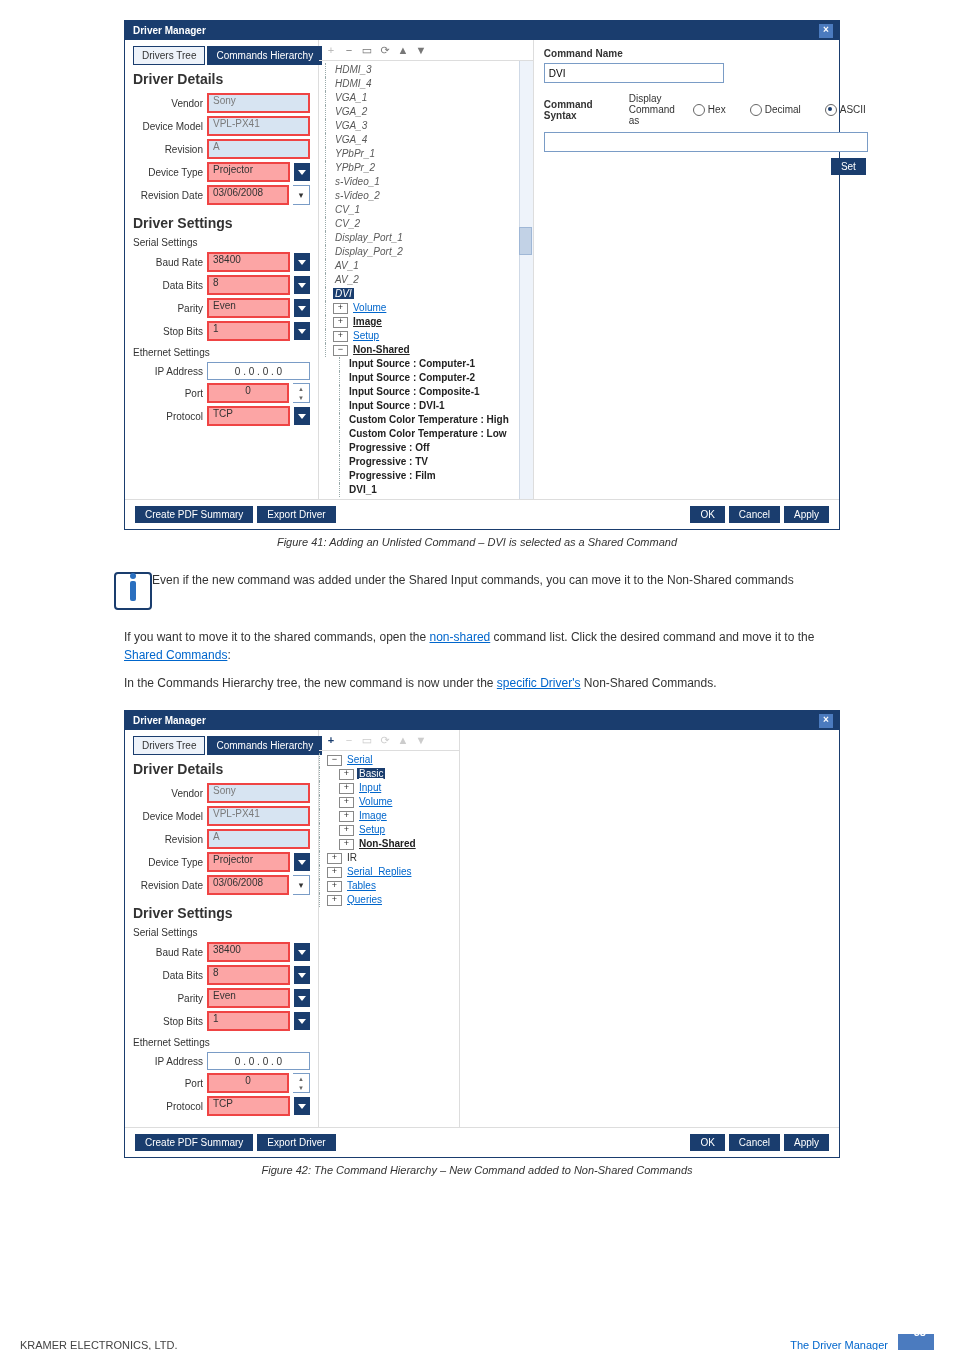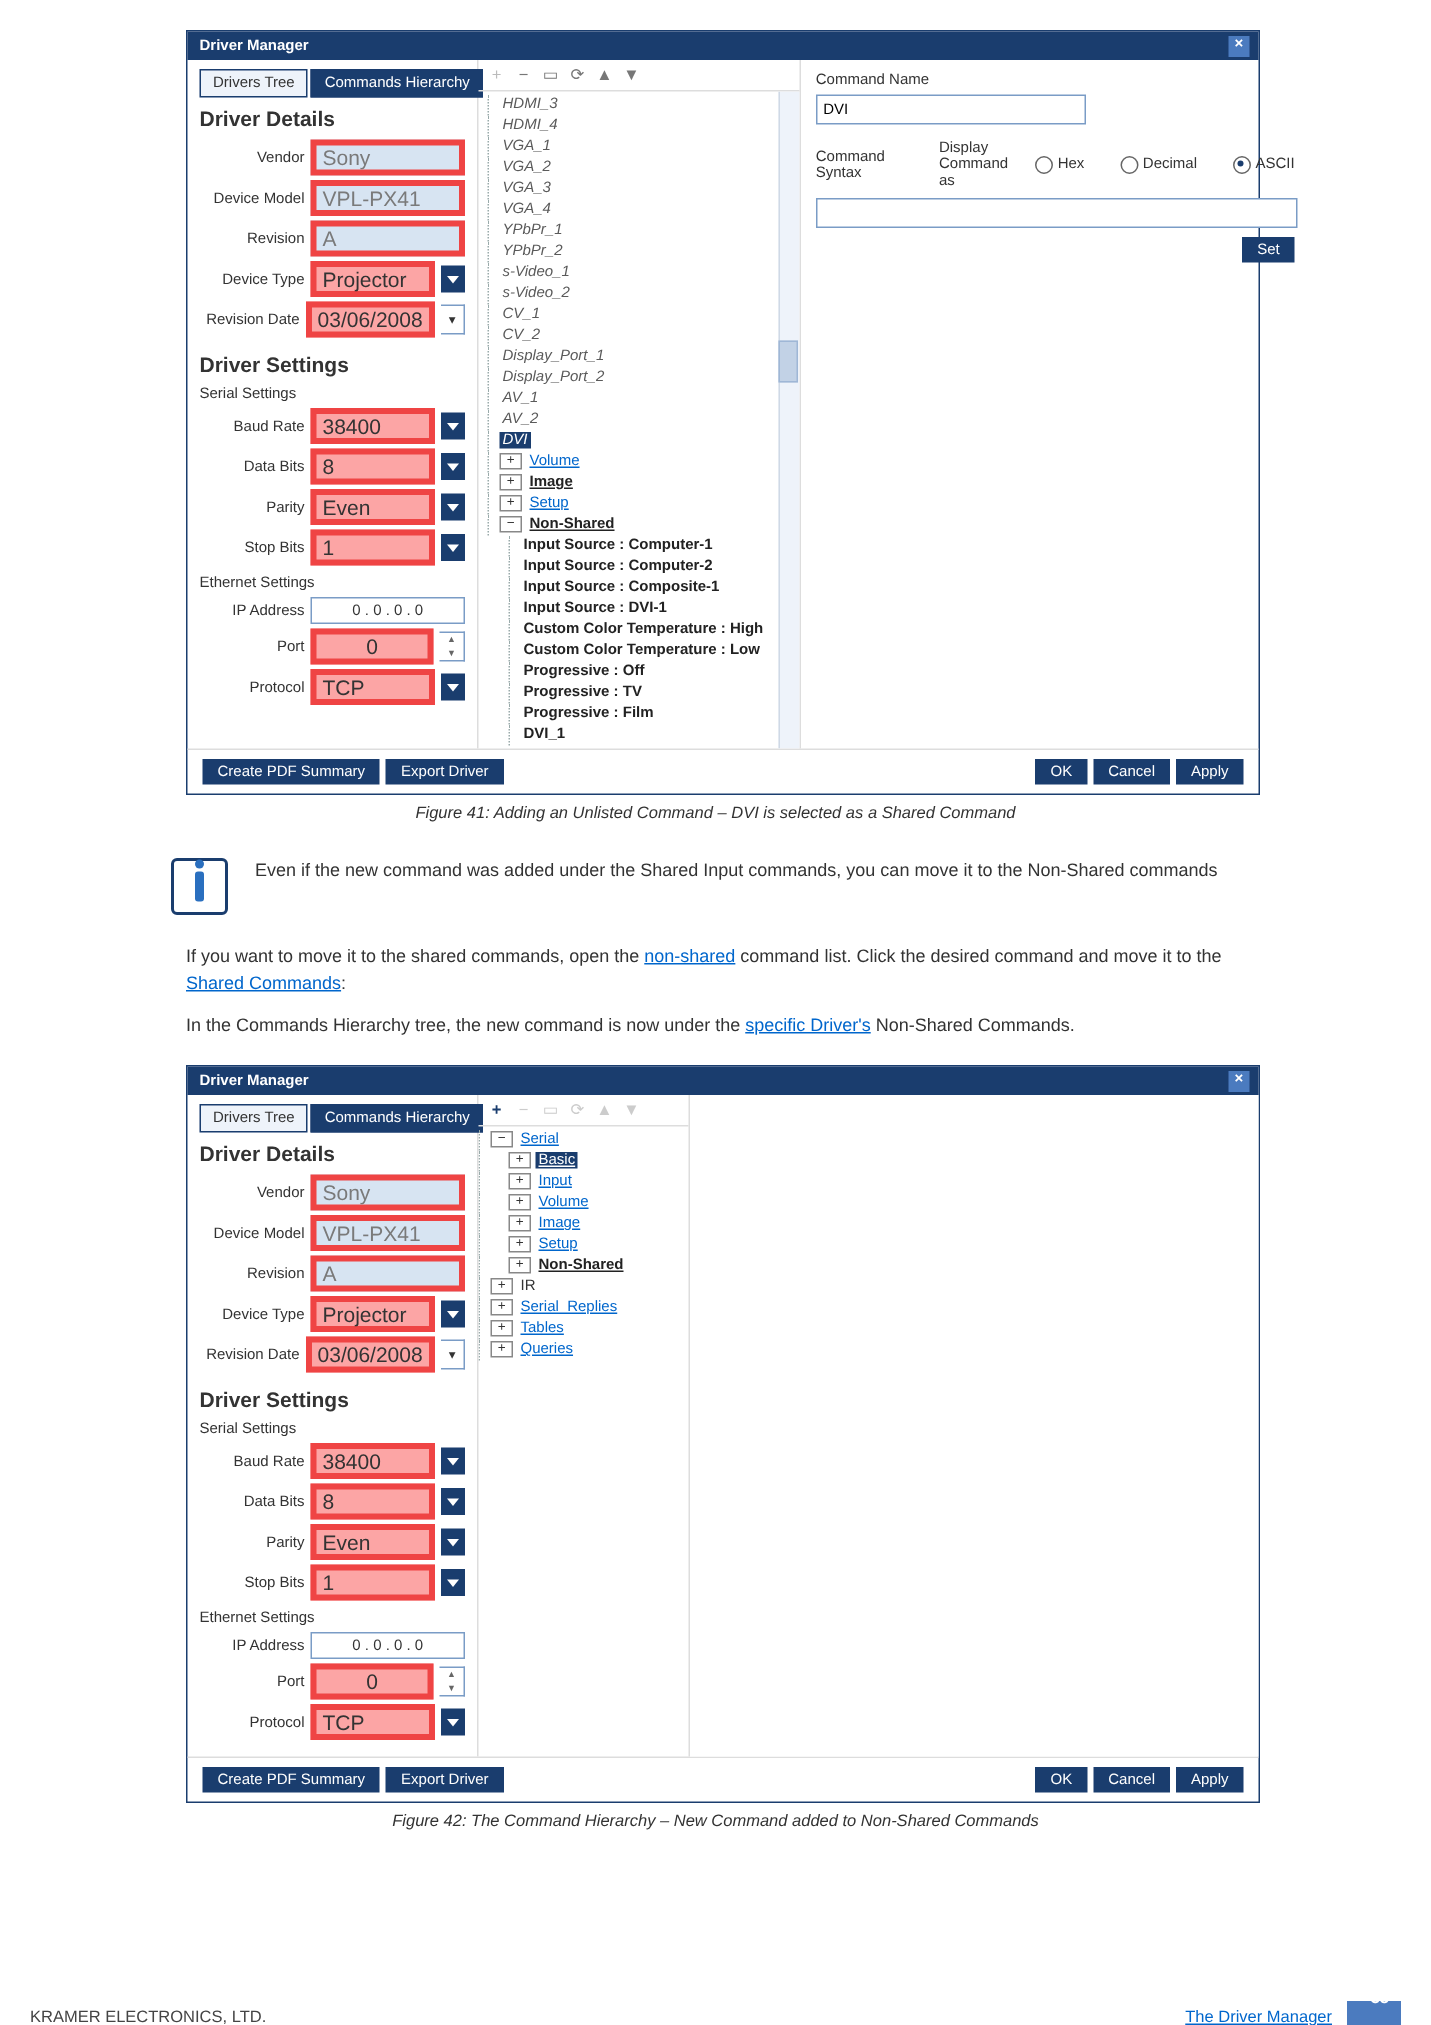--- a/index.html
+++ b/index.html
@@ -11,21 +11,21 @@
   .dm-titlebar{background:#1a3d6e;color:#fff;padding:4px 8px;font-weight:bold;position:relative}
   .dm-close{position:absolute;right:6px;top:3px;width:14px;height:14px;background:#4b7bbf;color:#fff;text-align:center;line-height:12px;font-weight:bold;font-size:10px}
   .dm-body{display:flex}
   .dm-left{width:177px;border-right:1px solid #ddd;padding:6px 8px 8px 8px}
   .tab-row{display:flex;gap:2px;margin-bottom:6px}
   .tab{padding:3px 8px;border:1px solid #1a3d6e;background:#eef3fa;font-size:10px;white-space:nowrap}
   .tab.active{background:#1a3d6e;color:#fff}
   .section-h{font-weight:bold;margin:4px 0 6px 0;font-size:14px}
   .frow{display:flex;align-items:center;margin:3px 0;gap:4px}
   .frow label{width:70px;text-align:right;font-size:10px;color:#333}
-  .ftext{flex:1;height:16px;border:4px solid #ef4444;background:#d7e4f2;font-size:14px;padding:0 4px;color:#7a7a7a}
+  .ftext{flex:1;height:16px;border:2px solid #ef4444;background:#d7e4f2;font-size:10px;padding:0 4px;color:#7a7a7a}
   .ftext.light{background:#fca5a5;color:#333}
   .fsel-arrow{width:16px;height:18px;background:#1a3d6e;display:flex;align-items:center;justify-content:center}
   .fsel-arrow::after{content:"";border-left:4px solid transparent;border-right:4px solid transparent;border-top:5px solid #fff}
   .fdate-btn{width:16px;height:18px;background:#fff;border:1px solid #7a9cc6;border-left:none;display:flex;align-items:center;justify-content:center;font-size:9px}
   .fspin{width:16px;height:18px;border:1px solid #7a9cc6;border-left:none;display:flex;flex-direction:column}
   .fspin div{flex:1;display:flex;align-items:center;justify-content:center;font-size:6px;color:#666}
   .ip-input{flex:1;height:16px;border:1px solid #7a9cc6;background:#fff;display:flex;align-items:center;justify-content:space-around;font-size:10px}
   .btn{background:#1a3d6e;color:#fff;padding:3px 10px;font-size:10px;border:none}
   .btn-row{display:flex;gap:4px}
   .footer-bar{display:flex;justify-content:space-between;align-items:center;padding:6px 10px;border-top:1px solid #ddd}
@@ -40,35 +40,35 @@
   .tree li{position:relative;padding:0;line-height:14px;white-space:nowrap}
   .tree li::before{content:"";position:absolute;left:-8px;top:0;border-left:1px dotted #9aa;bottom:0}
   .tree li > span{padding:0 2px}
   .tnode-italic{font-style:italic;color:#5a5a5a}
   .tnode-link{color:#0066cc;text-decoration:underline}
   .tnode-bold{font-weight:bold;color:#222}
   .tnode-sel{background:#1a3d6e;color:#fff;padding:0 3px}
   .texp{display:inline-block;width:9px;height:9px;border:1px solid #888;text-align:center;line-height:7px;font-size:9px;margin-right:3px;vertical-align:middle}
 
   .dm-right{flex:1;padding:8px 10px}
-  .cmd-label{font-weight:normal;margin-bottom:4px}
+  .cmd-label{font-weight:bold;margin-bottom:4px}
   .cmd-input{width:170px;height:18px;border:1px solid #7a9cc6;background:#fff;padding:0 4px;font-size:10px;margin-bottom:10px;display:block}
   .syntax-row{display:flex;align-items:center;gap:18px;margin-bottom:6px}
   .radio-g{display:flex;align-items:center;gap:24px;font-size:10px}
   .radio-g span{display:flex;align-items:center;gap:3px}
   .rdot{width:10px;height:10px;border:1px solid #666;border-radius:50%;display:inline-block;position:relative}
   .rdot.sel::after{content:"";position:absolute;left:2px;top:2px;width:4px;height:4px;border-radius:50%;background:#1a3d6e}
   .syntax-input{width:100%;height:18px;border:1px solid #7a9cc6;background:#fff}
   .set-row{display:flex;justify-content:flex-end;margin-top:6px}
 
   
   .figcap{text-align:center;font-style:italic;margin:6px 0 14px 0;font-size:11px}
 
   
-  .info-row{display:flex;align-items:flex-start;margin:24px 4px 18px 114px;gap:18px}
+  .info-row{display:flex;align-items:flex-start;margin:24px 4px 18px 114px;}
   .info-icon{width:34px;height:34px;border:2px solid #1a3d6e;border-radius:4px;display:flex;align-items:center;justify-content:center}
   .info-icon div{width:6px;height:20px;background:#2a6fbf;border-radius:2px;position:relative}
   .info-icon div::before{content:"";position:absolute;top:-8px;left:0;width:6px;height:6px;background:#2a6fbf;border-radius:50%}
   .info-text{font-size:12px;max-width:650px;line-height:1.45}
 
   
   .para{margin:10px 114px 0 124px;font-size:12px;line-height:1.5}
   .para a{color:#0066cc;text-decoration:underline}
 
   

